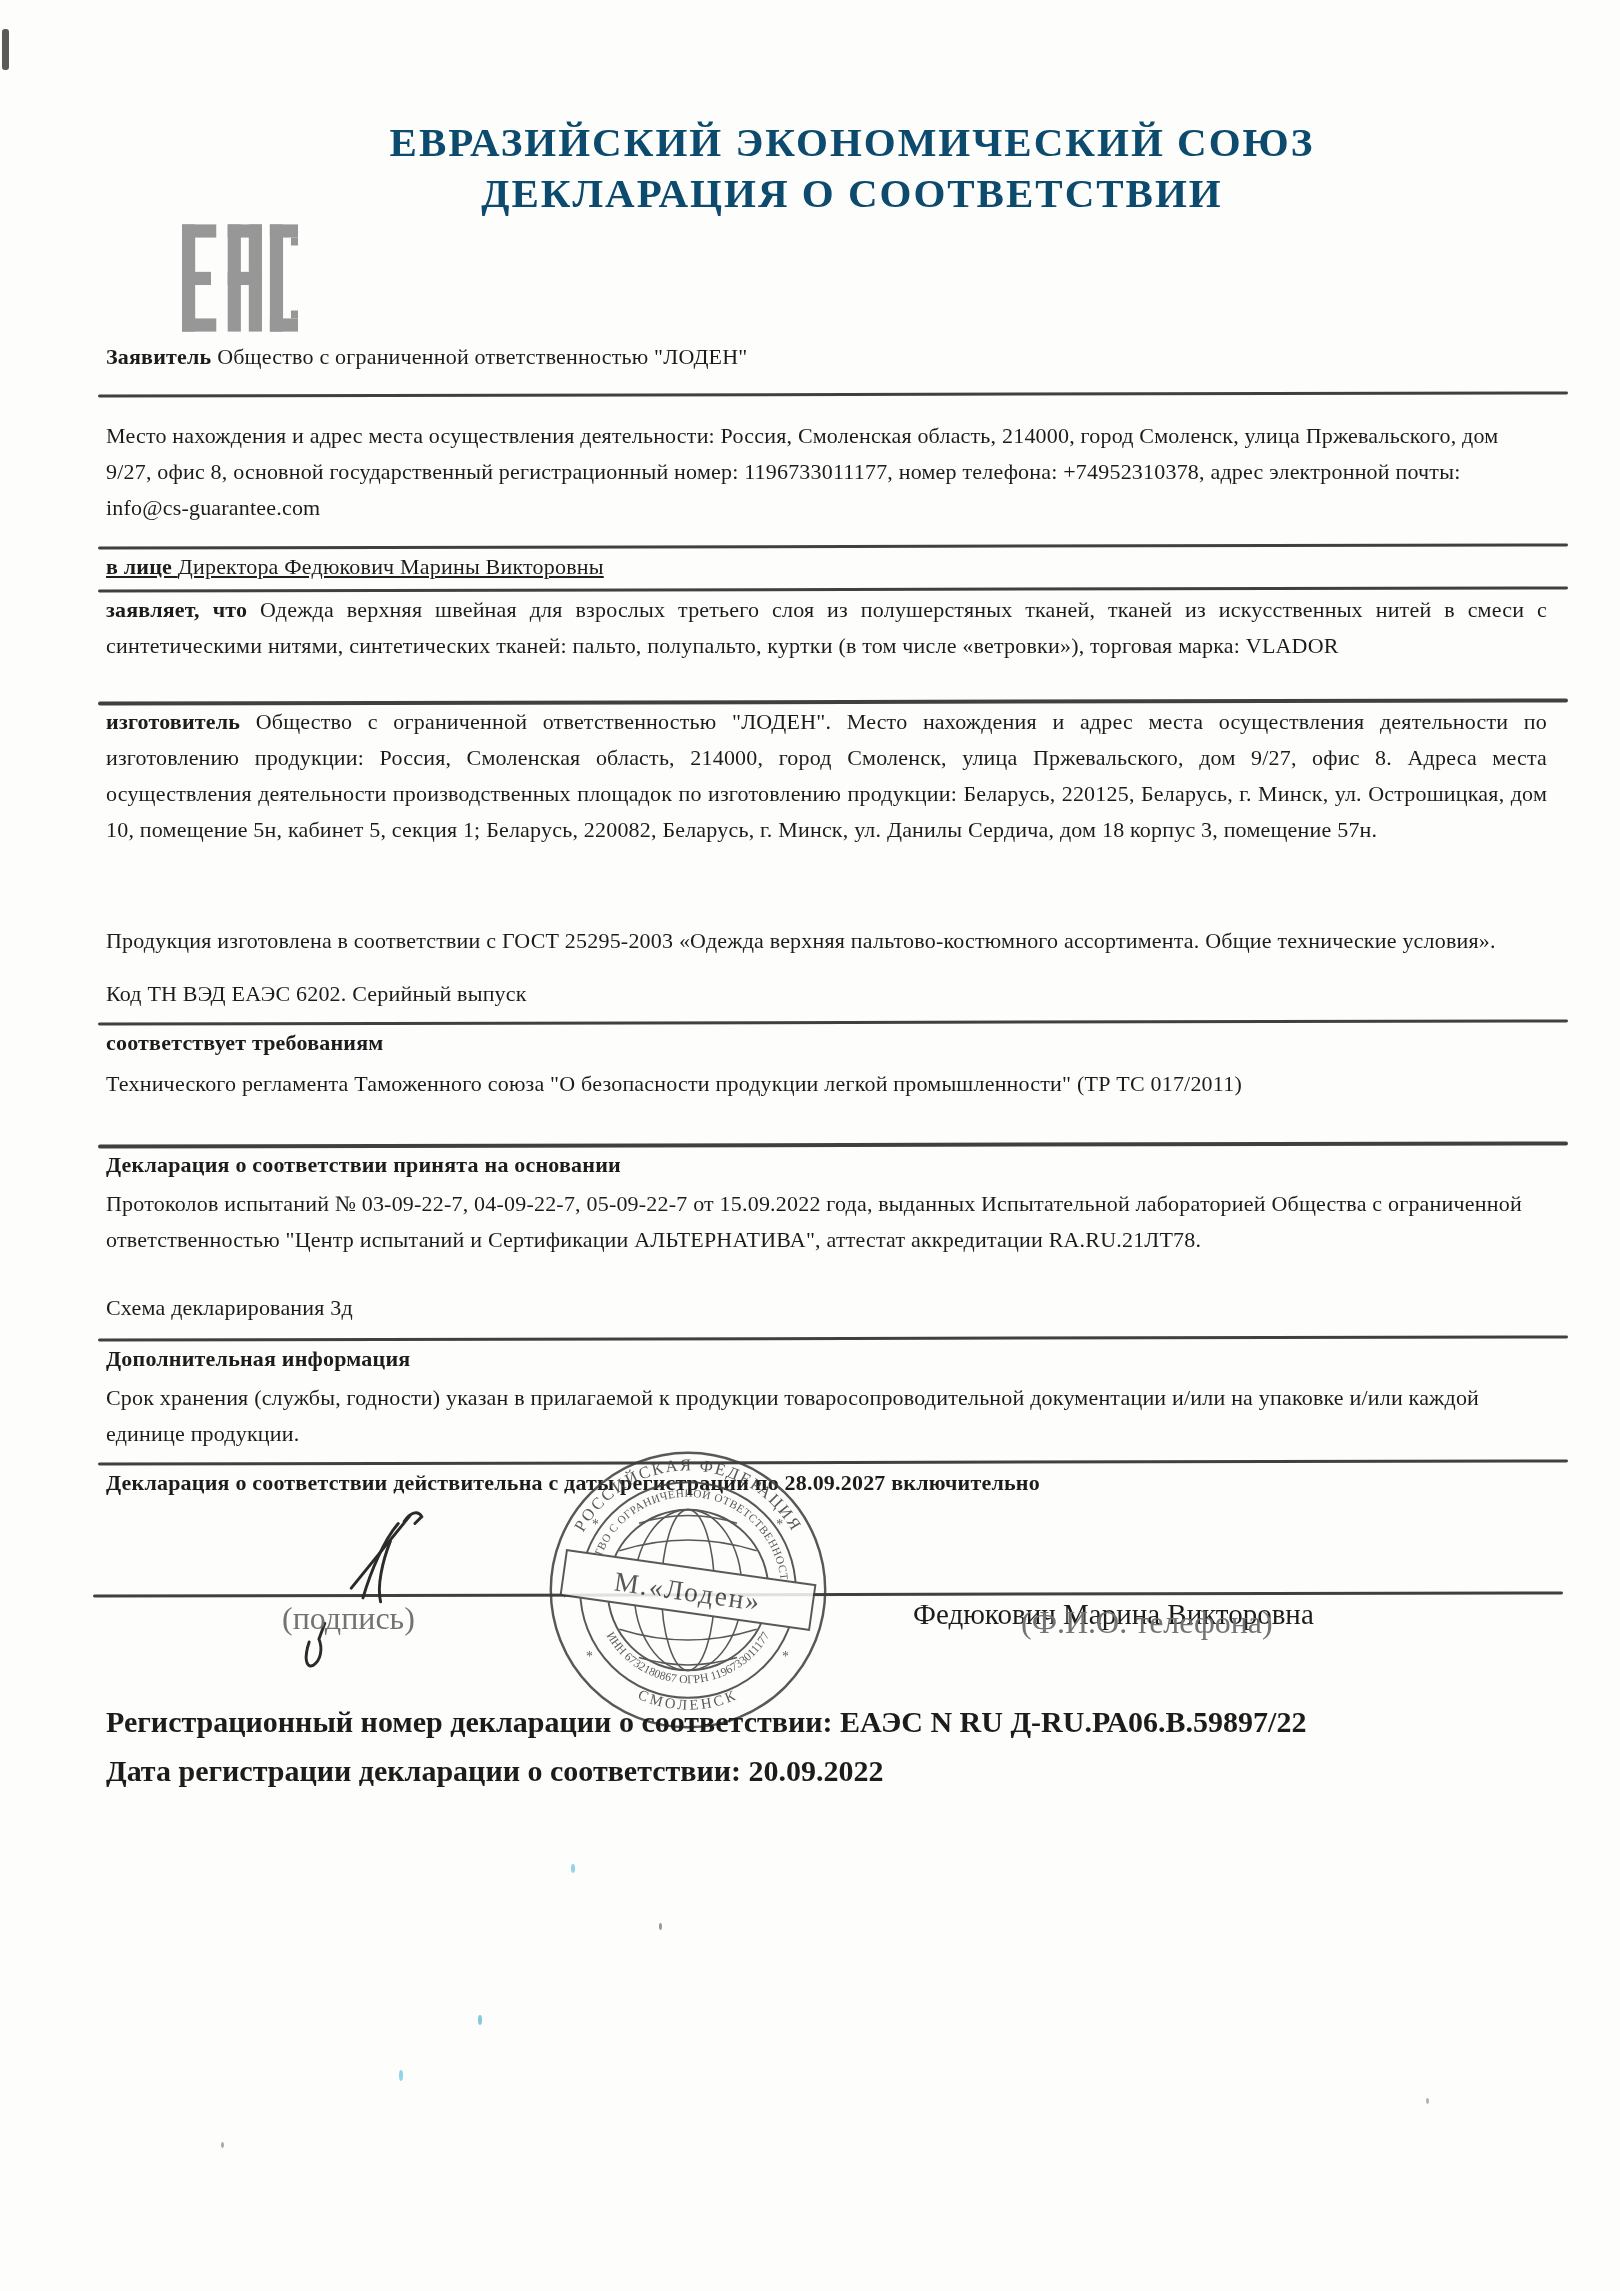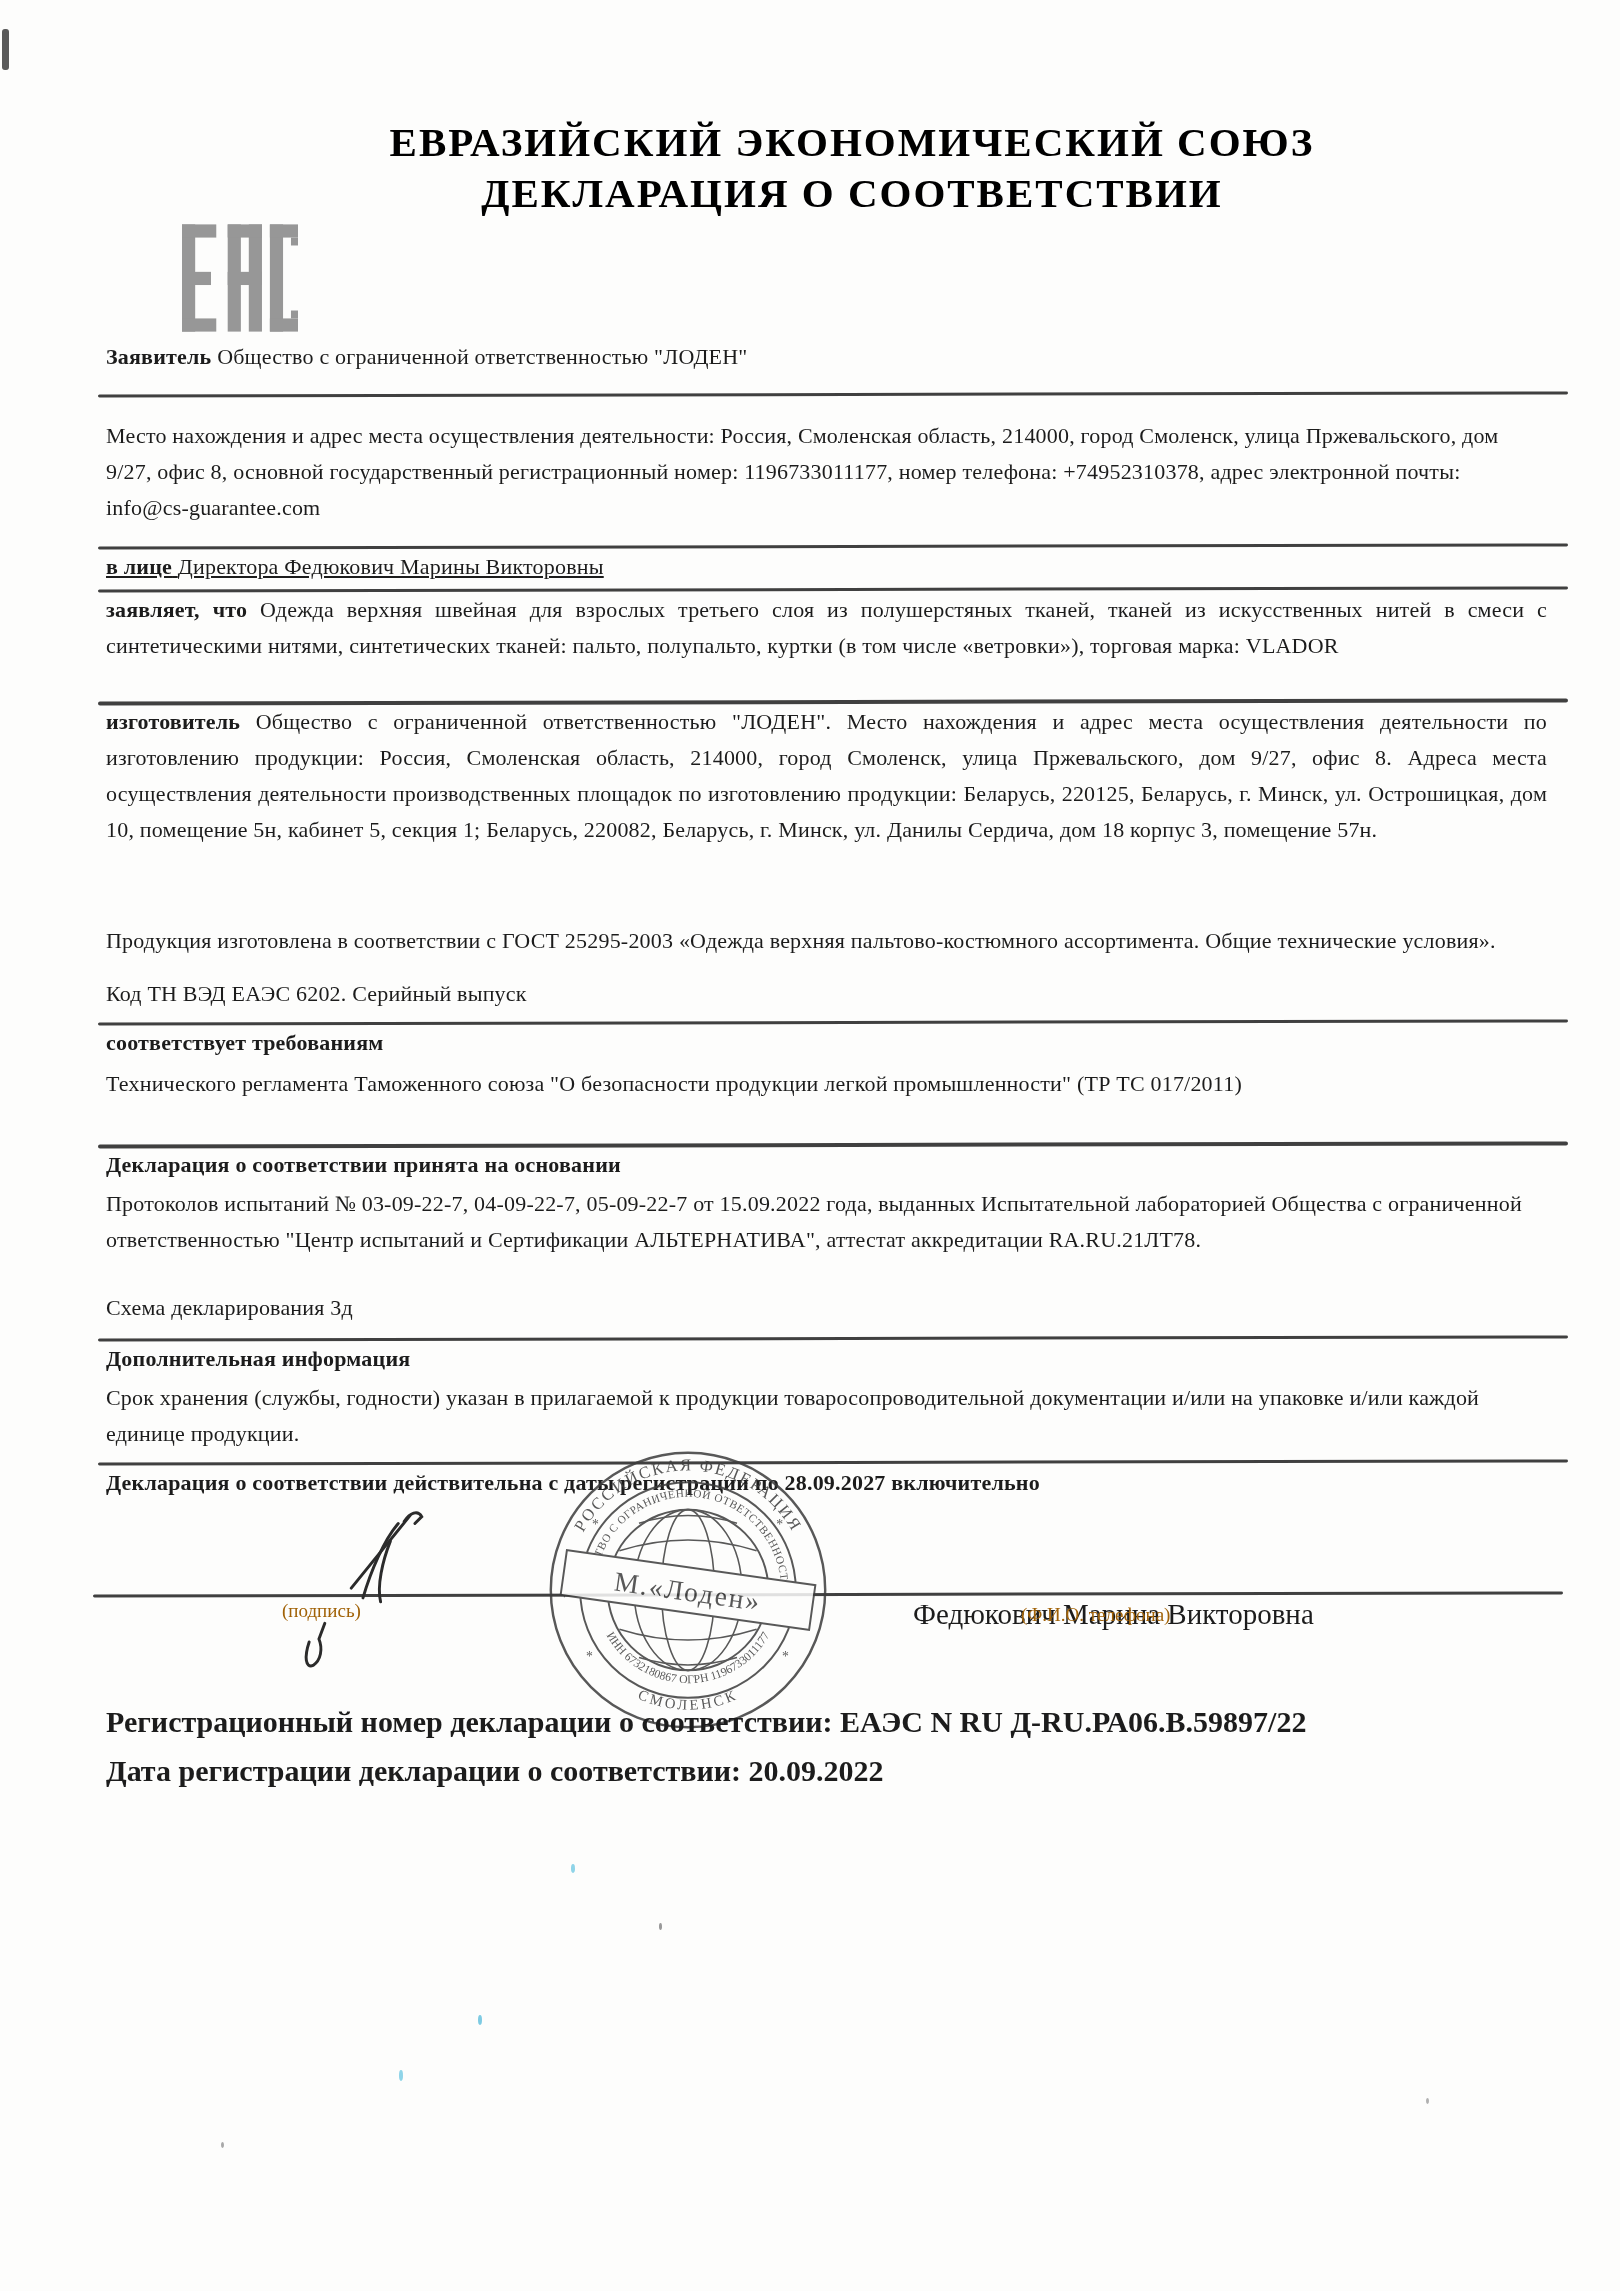--- a/index.html
+++ b/index.html
@@ -8,37 +8,37 @@
     width:1620px;height:2292px;
     background:#fdfdfc;
     font-family:"Liberation Serif","DejaVu Serif",serif;
     color:#1c1c1c;
     overflow:hidden;
   }
   .abs{position:absolute;}
   .title{
     left:88px;right:4px;text-align:center;
     font-weight:bold;font-size:41px;letter-spacing:2px;
-    color:#000000;
+    color:#0c4a6e;
   }
   .para{
     left:106px;width:1441px;
     font-size:22px;line-height:36px;letter-spacing:0.2px;
     margin:0;
   }
   .just{text-align:justify;}
   .lbl{font-weight:bold;}
   .rule{
     left:98px;width:1470px;height:2.9px;
     background:#262626;border-radius:2px;
     transform:rotate(-0.12deg);
     opacity:0.88;
   }
   .rule.thick{height:3.9px;}
-  .caption{font-size:19px;color:#a16207;font-family:Liberation Serif, serif;}
+  .caption{font-size:32px;color:#737373;font-family:Liberation Serif, serif;}
   .fio{font-size:29px;margin-top:36px;}
   .footline{font-size:30px;font-weight:bold;left:106px;margin:0;}
   .eac{opacity:0.92;}
   .stampwrap{opacity:0.85;}
   .speck{position:absolute;border-radius:50%;}
 </style>
 </head>
 <body>
 
 <div class="page">

